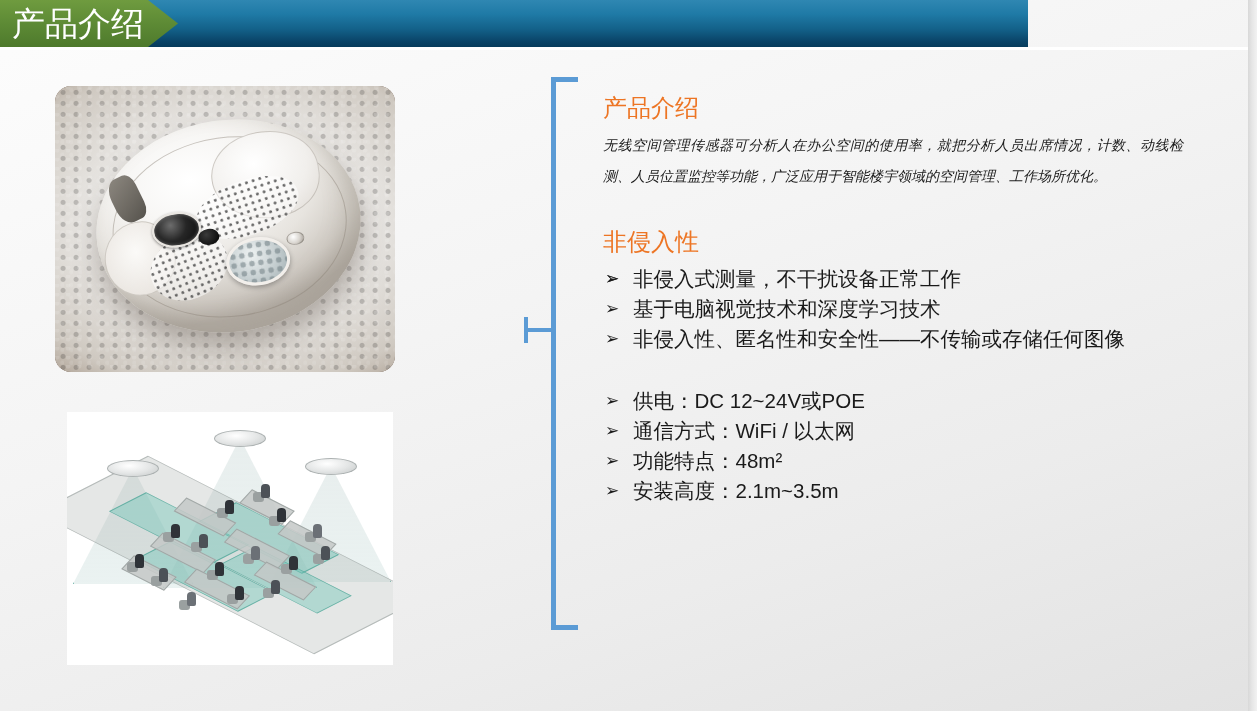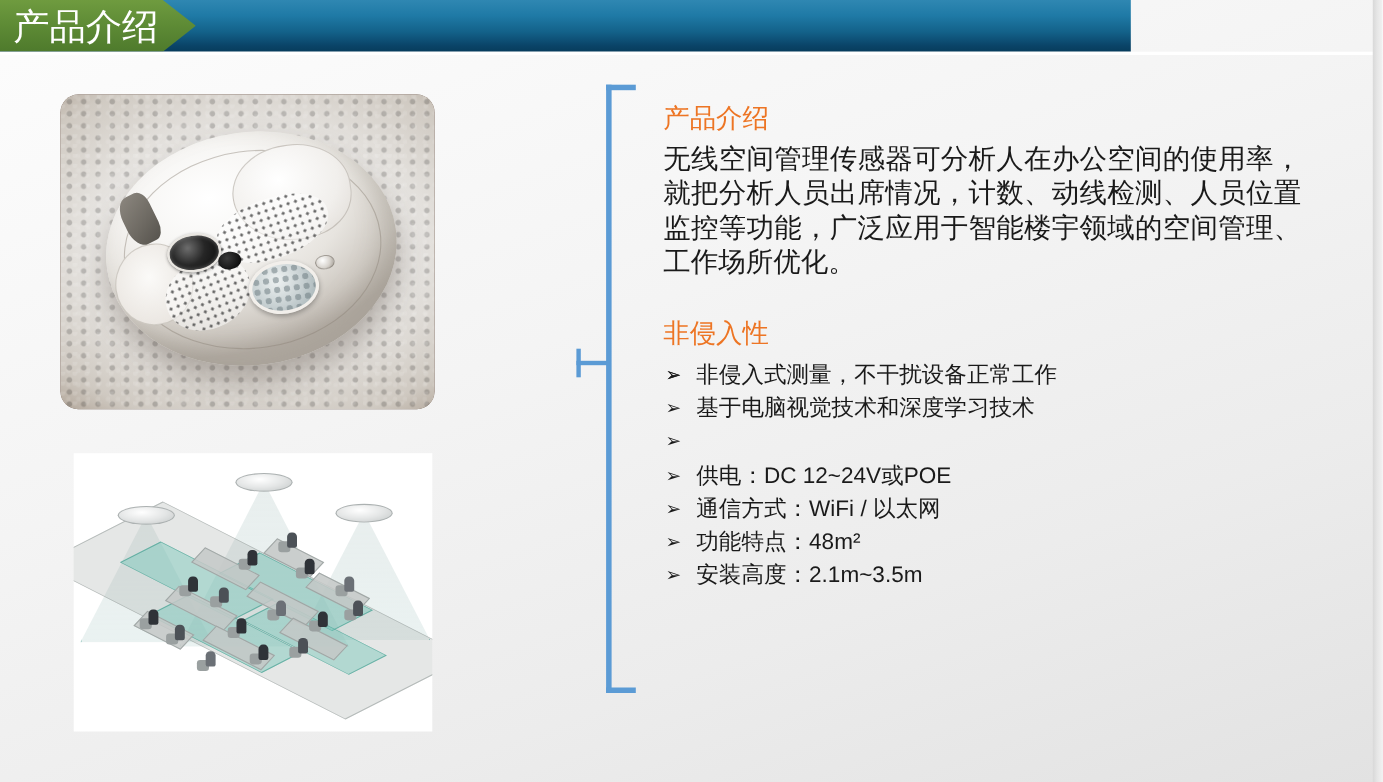--- a/index.html
+++ b/index.html
@@ -292,26 +292,27 @@
   .section { margin-bottom: 0; }
   .sec-heading {
     font-size: 24px;
     line-height: 32px;
     color: #ED7524;
     font-weight: normal;
     margin: 0 0 6px 0;
     white-space: nowrap;
   }
   .body-para {
-    font-size: 25px;
+    font-size: 14px;
     line-height: 31px;
     color: #1a1a1a;
     margin: 0;
     text-align: justify;
     width: 580px;
+    font-style: italic;
   }
   .bullets {
     list-style: none;
     margin: 0;
     padding: 0;
   }
   .bullets li {
     position: relative;
     font-size: 20.5px;
     line-height: 30px;
@@ -443,20 +444,21 @@
         <li>
           <span class="arrow">➢</span>
           <span>非侵入式测量，不干扰设备正常工作</span>
         </li>
         <li>
           <span class="arrow">➢</span>
           <span>基于电脑视觉技术和深度学习技术</span>
         </li>
         <li>
           <span class="arrow">➢</span>
+          <span>非侵入性、匿名性和安全性——不传输或存储任何图像</span>
         </li>
       </ul>
     </div>
 
     <div class="gap-feature"></div>
 
     <div class="section">
       <ul class="bullets">
         <li>
           <span class="arrow">➢</span>

